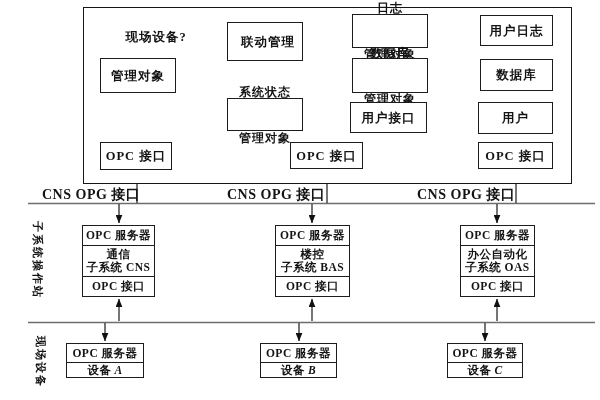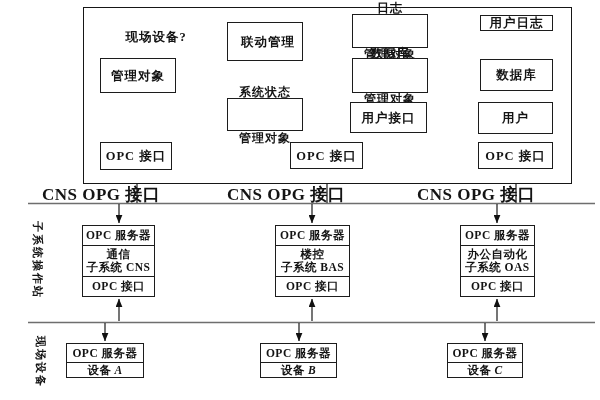--- a/index.html
+++ b/index.html
@@ -10,21 +10,21 @@
   .box{
     position:absolute;box-sizing:border-box;border:1.4px solid #1c1c1c;background:#fff;
     display:flex;flex-direction:column;align-items:center;justify-content:center;
     text-align:center;font-weight:700;font-size:12.5px;line-height:14px;letter-spacing:1px;
   }
   .outer{position:absolute;box-sizing:border-box;border:1.5px solid #161616;background:#fff;}
   .lbl{
     position:absolute;box-sizing:border-box;font-weight:700;font-size:12.5px;
     text-align:center;letter-spacing:1px;line-height:14px;white-space:nowrap;
   }
-  .iface-lbl{font-size:17px;letter-spacing:0.5px;}
+  .iface-lbl{font-size:14px;letter-spacing:0.5px;}
   .vert{transform:rotate(90deg);transform-origin:center center;font-size:11px;letter-spacing:2px;}
   .stack{position:absolute;box-sizing:border-box;border:1.4px solid #1c1c1c;background:#fff;
     display:flex;flex-direction:column;font-weight:700;text-align:center;}
   .stack .row{display:flex;flex-direction:column;align-items:center;justify-content:center;
     font-size:11.5px;line-height:13px;letter-spacing:0.5px;}
   .stack .r1{height:19px;border-bottom:1.2px solid #1c1c1c;}
   .stack .r2{flex:1 1 auto;}
   .stack .r3{height:19px;border-top:1.2px solid #1c1c1c;}
   .dev{position:absolute;box-sizing:border-box;border:1.4px solid #1c1c1c;background:#fff;
     display:flex;flex-direction:column;font-weight:700;text-align:center;}
@@ -91,21 +91,21 @@
   <div class="box small" style="left:227px;top:58px;width:76px;height:33px;margin-top:40px;">
     <span>系统状态</span>
     <span>管理对象</span>
   </div>
 
   <div class="box small" style="left:352px;top:14px;width:76px;height:34px;">
     <span>日志</span>
     <span>管理对象</span>
   </div>
 
-  <div class="box" style="left:480px;top:15px;width:73px;height:16px;">
+  <div class="box" style="left:480px;top:15px;width:73px;height:31px;">
     <span>用户日志</span>
   </div>
 
   <div class="box small" style="left:352px;top:58px;width:76px;height:35px;">
     <span>数据库</span>
     <span>管理对象</span>
   </div>
 
   <div class="box" style="left:480px;top:59px;width:73px;height:32px;">
     <span>数据库</span>

